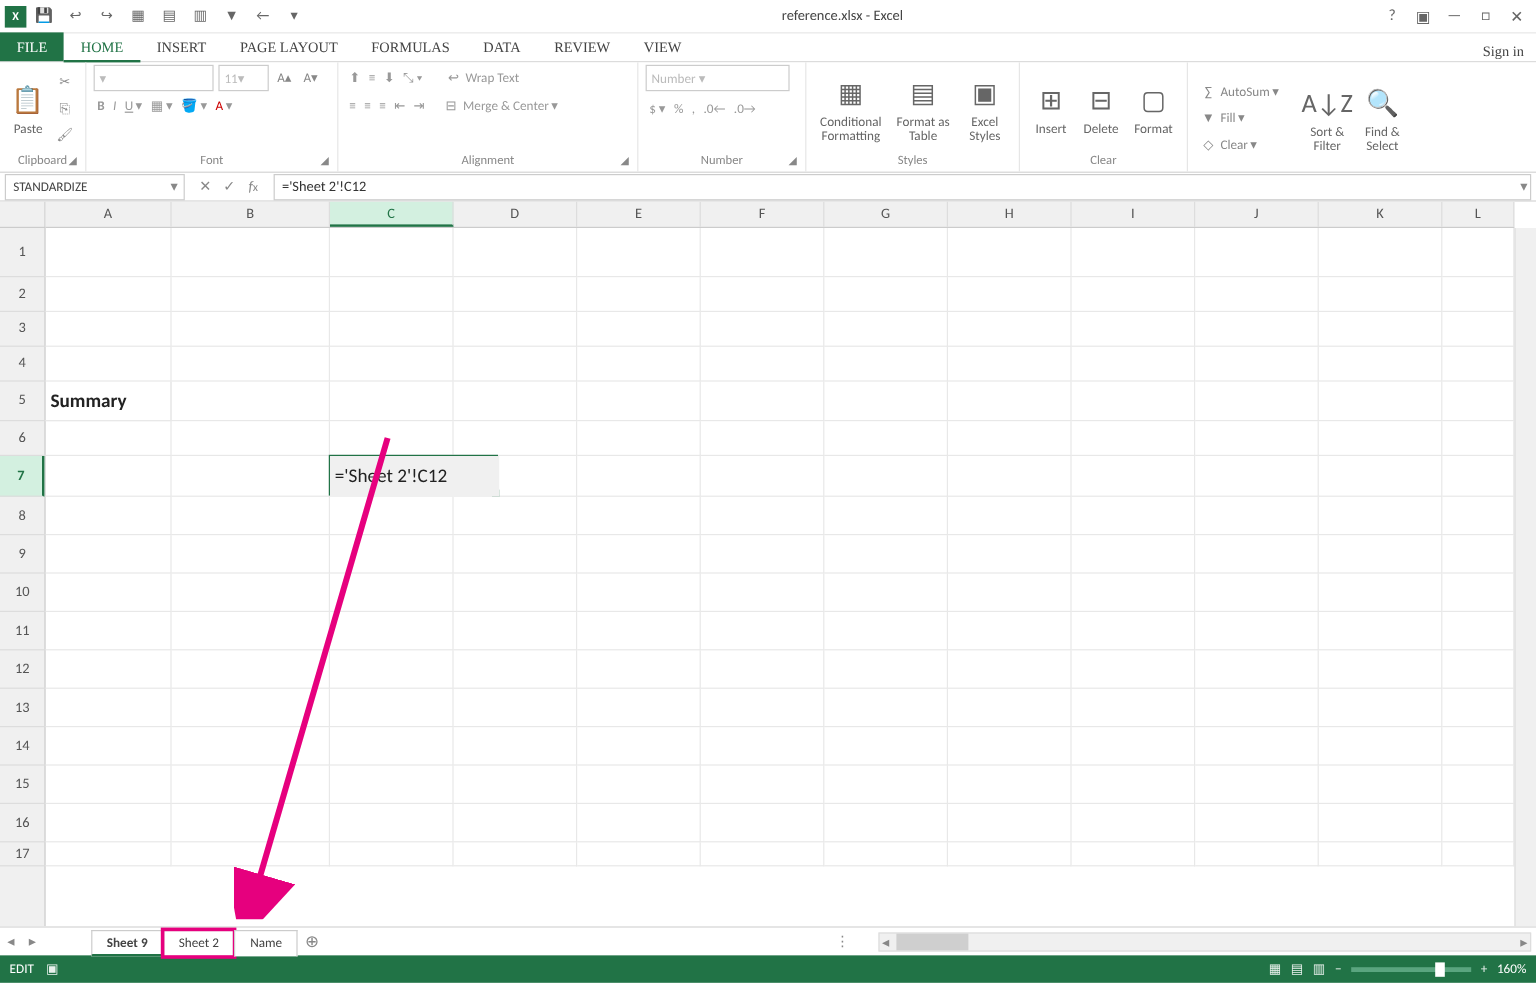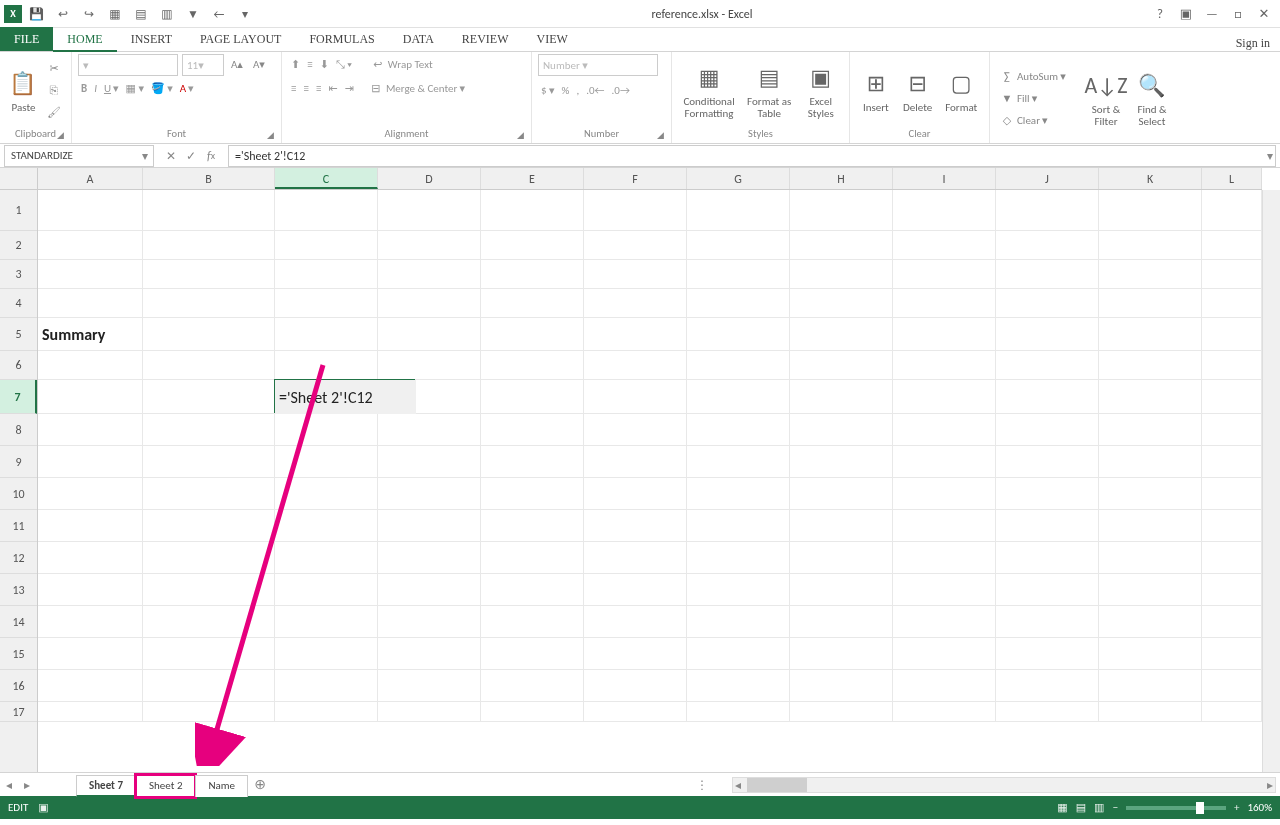--- a/index.html
+++ b/index.html
@@ -539,21 +539,21 @@
       </marker>
     </defs>
   <line x1="128" y1="2" x2="18" y2="380" stroke="#e6007e" stroke-width="5" marker-end="url(#ah)"></line>
 </svg>
 
 <div class="sheet-tabs-row">
   <div class="st-nav">◂</div>
   <div class="st-nav">▸</div>
   <div style="width:40px"></div>
   <div id="sheet-tabs" style="display:flex">
-      <div class="sheet-tab active">Sheet 7</div>
+      <div class="sheet-tab active">Sheet 9</div>
       <div class="sheet-tab highlighted">Sheet 2</div>
       <div class="sheet-tab">Name</div>
     </div>
   <div class="new-sheet">⊕</div>
   <div style="flex:0 0 420px"></div>
   <div style="color:#888;padding:0 4px">⋮</div>
   <div class="hscroll">
     <span style="position:absolute;left:2px;color:#888">◂</span>
     <div class="hscroll-thumb"></div>
     <span style="position:absolute;right:2px;color:#888">▸</span>

